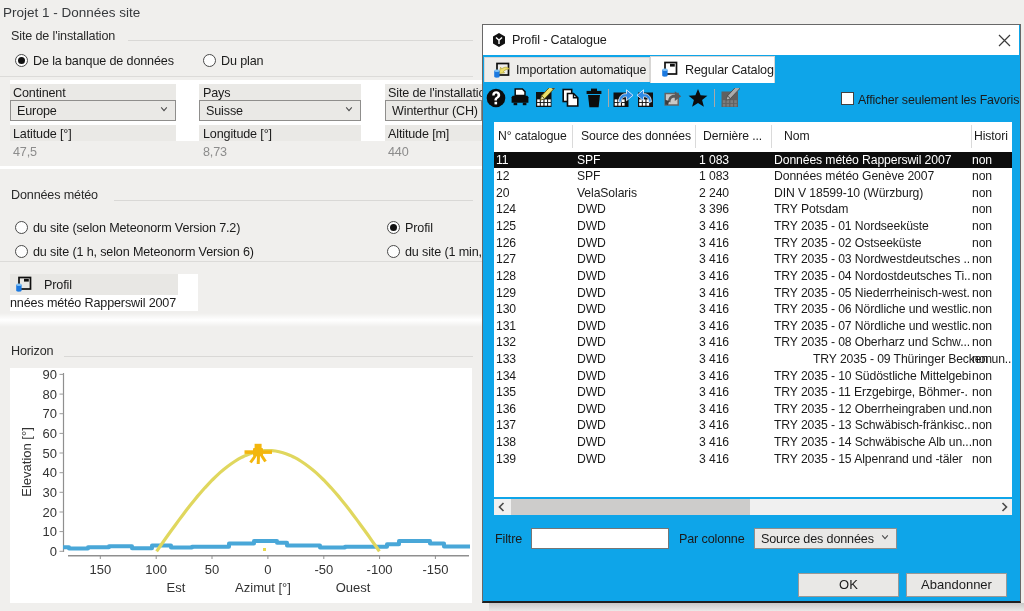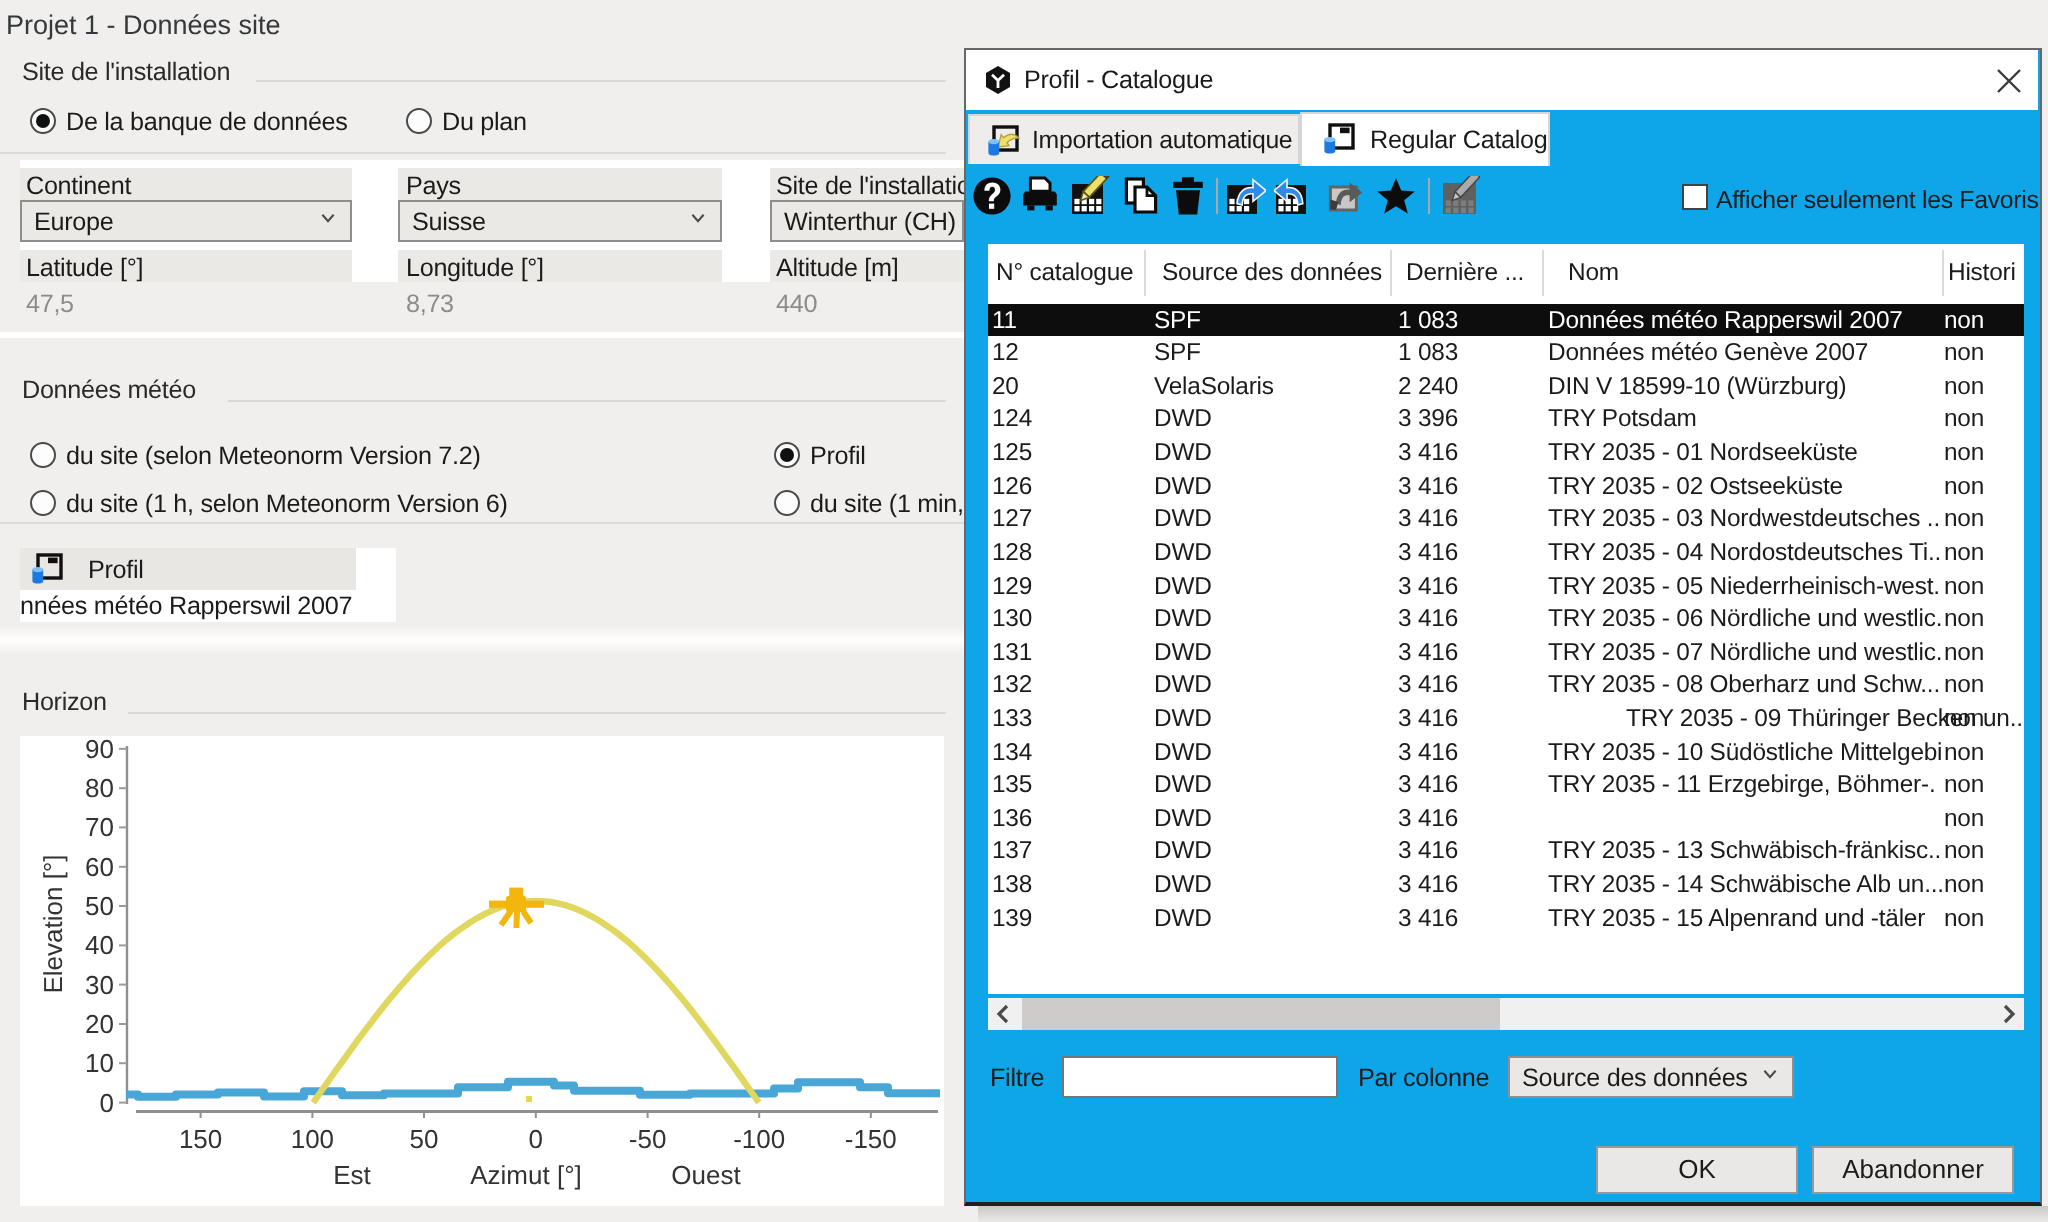--- a/index.html
+++ b/index.html
@@ -385,20 +385,21 @@
 <div class="abs tcell" style="left:2px;top:1px;">135</div>
 <div class="abs tcell" style="left:83px;top:1px;">DWD</div>
 <div class="abs tcell" style="left:205px;top:1px;">3 416</div>
 <div class="abs tcell" style="left:280px;top:1px;">TRY 2035 - 11 Erzgebirge, Böhmer-.</div>
 <div class="abs tcell" style="left:478px;top:1px;">non</div>
 </div>
 <div class="abs" style="left:0;top:278.8px;width:518px;height:16.62px;">
 <div class="abs tcell" style="left:2px;top:1px;">136</div>
 <div class="abs tcell" style="left:83px;top:1px;">DWD</div>
 <div class="abs tcell" style="left:205px;top:1px;">3 416</div>
+<div class="abs tcell" style="left:280px;top:1px;">TRY 2035 - 12 Oberrheingraben und.</div>
 <div class="abs tcell" style="left:478px;top:1px;">non</div>
 </div>
 <div class="abs" style="left:0;top:295.4px;width:518px;height:16.62px;">
 <div class="abs tcell" style="left:2px;top:1px;">137</div>
 <div class="abs tcell" style="left:83px;top:1px;">DWD</div>
 <div class="abs tcell" style="left:205px;top:1px;">3 416</div>
 <div class="abs tcell" style="left:280px;top:1px;">TRY 2035 - 13 Schwäbisch-fränkisc..</div>
 <div class="abs tcell" style="left:478px;top:1px;">non</div>
 </div>
 <div class="abs" style="left:0;top:312.0px;width:518px;height:16.62px;">

